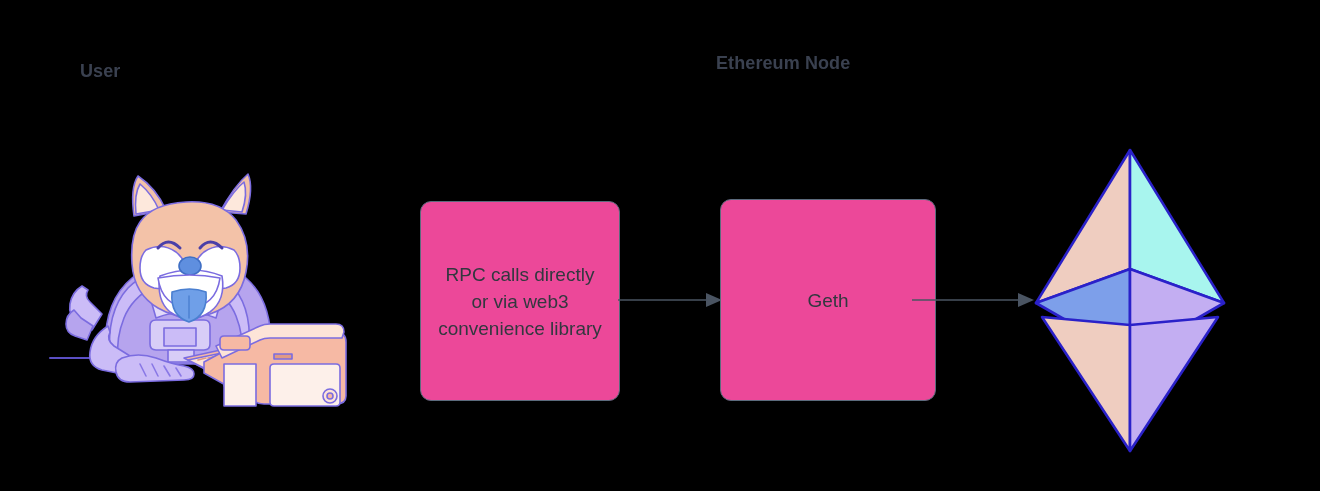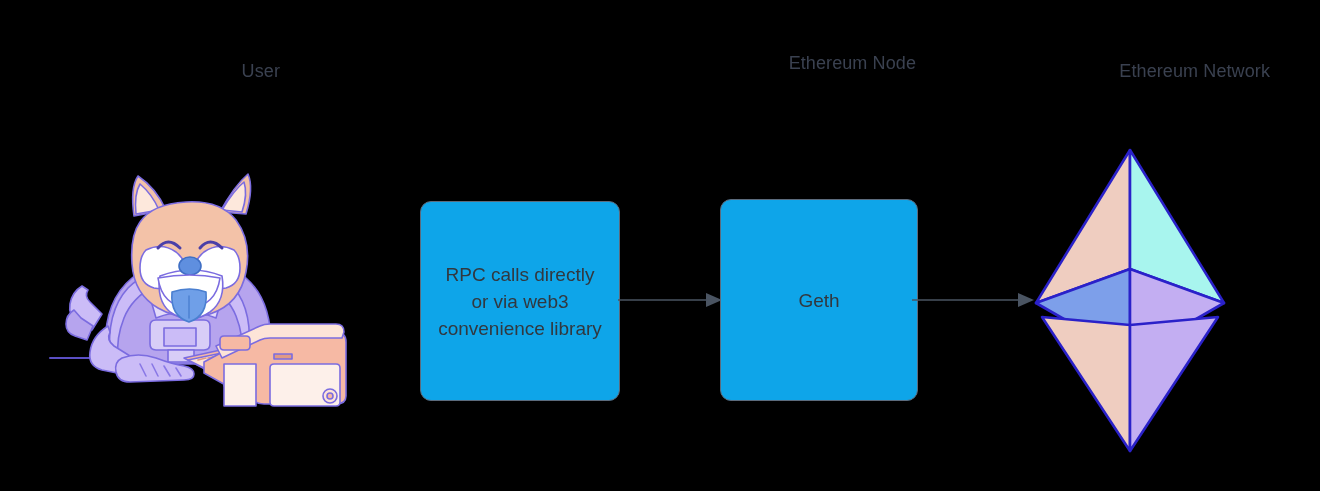--- a/index.html
+++ b/index.html
@@ -13,53 +13,53 @@
     width: 1320px;
     height: 491px;
     background: #000000;
     overflow: hidden;
     font-family: "Liberation Sans", sans-serif;
   }
 
   
   .col-header {
     position: absolute;
-    text-align: right;
+    text-align: left;
     font-family: "Liberation Sans", sans-serif;
-    font-weight: normal;
+    font-weight: bold;
     font-size: 18px;
     line-height: 22px;
     color: #3a4150;
     letter-spacing: 0.1px;
     white-space: nowrap;
   }
   #hdr-user        { left:  80px; top: 60px; width: 200px; }
   #hdr-ui          { left: 420px; top: 58px; width: 200px; }
   #hdr-node        { left: 716px; top: 52px; width: 200px; }
   #hdr-network     { left: 1030px; top: 60px; width: 240px; }
 
   
   .proc-box {
     position: absolute;
-    background: #0ea5e9;
+    background: #ec4899;
     border: 1px solid #5c6b7d;
     border-radius: 11px;
     box-sizing: border-box;
     display: flex;
     align-items: center;
     justify-content: center;
     text-align: center;
     color: #32383f;
     font-family: "Liberation Sans", sans-serif;
     font-size: 19px;
     line-height: 27px;
     padding: 0 16px;
   }
   #box-rpc  { left: 420px; top: 201px; width: 200px; height: 200px; }
-  #box-geth { left: 720px; top: 199px; width: 198px; height: 202px; }
+  #box-geth { left: 720px; top: 199px; width: 216px; height: 202px; }
   #box-rpc .box-text  { max-width: 176px; }
 
   
   .arrow-svg { position: absolute; overflow: visible; }
   #arrow-1 { left: 618px; top: 288px; }
   #arrow-2 { left: 912px; top: 288px; }
 
   
   #eth-logo { position: absolute; left: 1030px; top: 145px; }
 
@@ -69,21 +69,20 @@
 </head>
 <body>
 
 <div id="canvas">
 
   <div class="col-header" id="hdr-user">User</div>
 
 
   <div class="col-header" id="hdr-node">Ethereum Node</div>
 
-  <div class="col-header" id="hdr-network">Ethereum Network</div>
 
   <div id="user-illustration">
     <svg width="320" height="240" viewBox="0 0 320 240">
       <g stroke="#7b6ce0" stroke-width="1.6" stroke-linejoin="round" stroke-linecap="round">
 
         <line x1="2" y1="190" x2="118" y2="190" stroke="#5b4fc4" stroke-width="2"></line>
 
         <path d="M34 118 q-10 6 -12 18 q-2 12 8 18 l14 8 l10 -16 l-12 -12 q-6 -6 -2 -12 z" fill="#cbbcf7"></path>
         <path d="M26 142 q-8 5 -8 14 q0 9 9 12 l12 4 l6 -14 l-12 -8 z" fill="#b6a4ee"></path>
 

